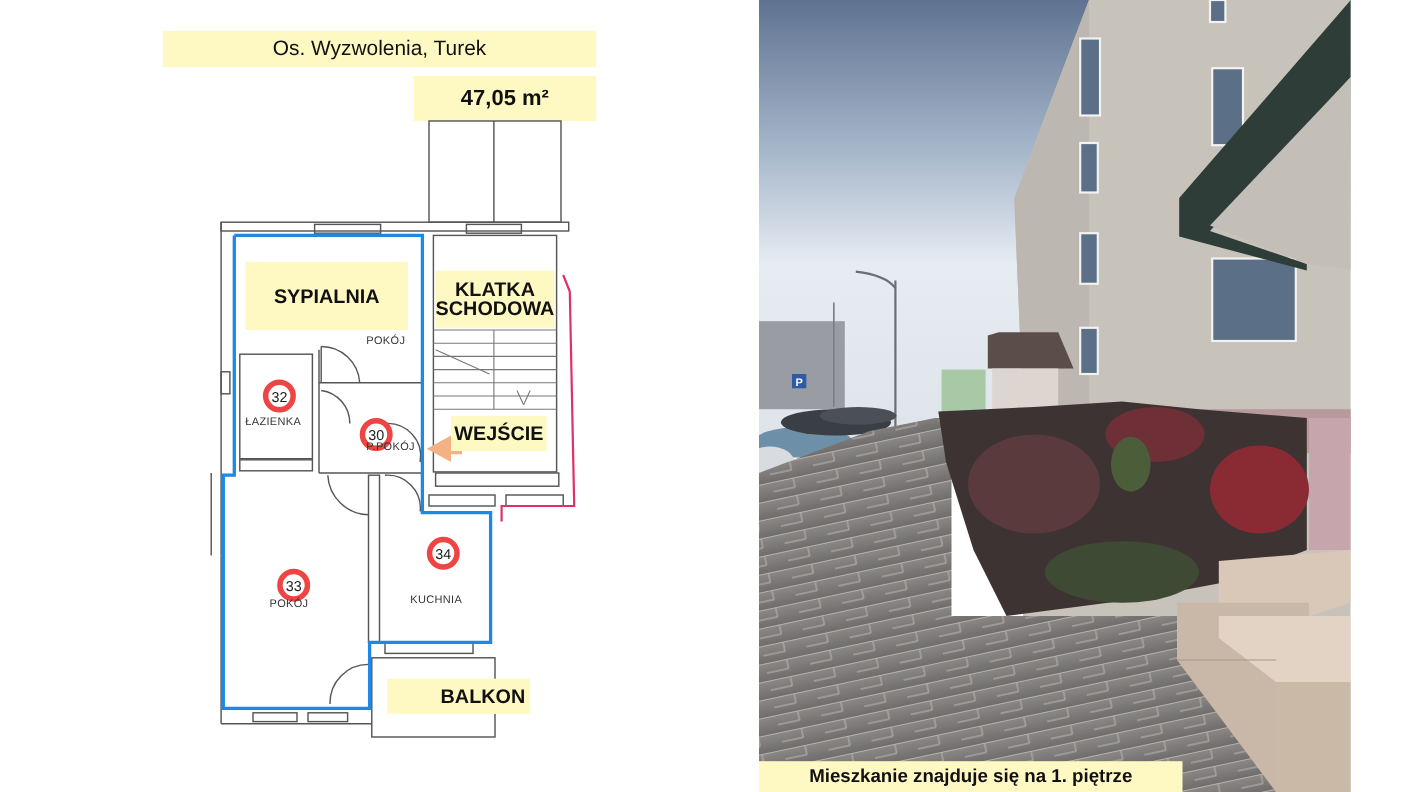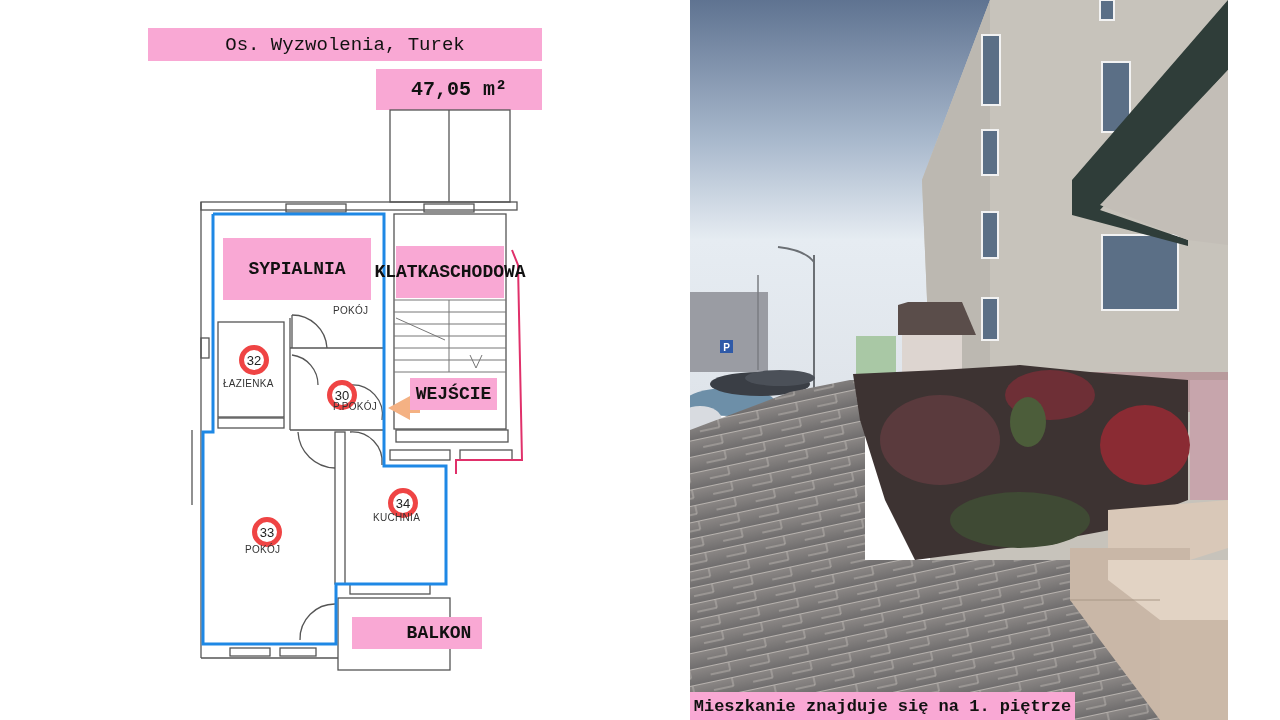--- a/index.html
+++ b/index.html
@@ -1,18 +1,18 @@
 <!DOCTYPE html>
 <html><head>
 <meta charset="utf-8">
 <style>
   html, body { margin: 0; padding: 0; }
   body { width: 1280px; height: 720px; background: #ffffff; position: relative; overflow: hidden; font-family: "Liberation Sans", sans-serif; }
   .abs { position: absolute; }
-  .label-box { position: absolute; background: #f9a8d4; color: #111; display: flex; align-items: center; justify-content: center; font-family: Liberation Mono, monospace; }
+  .label-box { position: absolute; background: #fef9c3; color: #111; display: flex; align-items: center; justify-content: center; font-family: Liberation Sans, sans-serif; }
   .title-box { left: 148px; top: 28px; width: 394px; height: 33px; font-size: 19px; }
   .area-box { left: 376px; top: 69px; width: 166px; height: 41px; font-size: 20px; font-weight: bold; }
   .room-tag { font-weight: bold; font-size: 18px; text-align: center; line-height: 17px; }
   .plan-text { position: absolute; font-size: 10px; color: #333; letter-spacing: 0.3px; }
   .circle-num { position: absolute; width: 20px; height: 20px; border: 5px solid #ef4444; border-radius: 50%; font-size: 13px; color: #222; display: flex; align-items: center; justify-content: center; }
   svg { position: absolute; left: 0; top: 0; }
   .photo { position: absolute; left: 690px; top: 0; width: 538px; height: 720px; overflow: hidden; }
   .caption { left: 690px; top: 692px; width: 385px; height: 28px; font-size: 17px; font-weight: bold; }
 </style>
 </head>
@@ -82,21 +82,21 @@
     <polyline points="213,214 384,214 384,466 446,466 446,584 336,584 336,644 203,644 203,432 213,432 213,214" fill="none" stroke="#1e88e5" stroke-width="3"></polyline>
 
     <polyline points="512,250 518,265 522,460 456,460 456,474" fill="none" stroke="#e0306a" stroke-width="2"></polyline>
 
     <polygon points="388,408 410,396 410,403 420,403 420,413 410,413 410,420" fill="#f4b183"></polygon>
   </svg>
 
   <div class="label-box room-tag" style="left:223px;top:238px;width:148px;height:62px;">
     <span>SYPIALNIA</span>
   </div>
-  <div class="label-box room-tag" style="left:396px;top:246px;width:108px;height:52px;flex-direction:row;">
+  <div class="label-box room-tag" style="left:396px;top:246px;width:108px;height:52px;flex-direction:column;">
     <span>KLATKA</span>
     <span>SCHODOWA</span>
   </div>
   <div class="label-box room-tag" style="left:410px;top:378px;width:87px;height:32px;">
     <span>WEJŚCIE</span>
   </div>
   <div class="label-box room-tag" style="left:352px;top:617px;width:86px;height:32px;padding-left:44px;">
     <span>BALKON</span>
   </div>
 
@@ -105,21 +105,21 @@
   <div class="circle-num" style="left:239px;top:345px;">32</div>
   <div class="plan-text" style="left:223px;top:378px;">ŁAZIENKA</div>
 
   <div class="circle-num" style="left:327px;top:380px;">30</div>
   <div class="plan-text" style="left:309px;top:401px;padding-left:24px;">P.POKÓJ</div>
 
   <div class="circle-num" style="left:252px;top:517px;">33</div>
   <div class="plan-text" style="left:245px;top:544px;">POKÓJ</div>
 
   <div class="circle-num" style="left:388px;top:488px;">34</div>
-  <div class="plan-text" style="left:373px;top:512px;">KUCHNIA</div>
+  <div class="plan-text" style="left:373px;top:540px;">KUCHNIA</div>
 </div>
 
 <div class="photo">
   <svg width="538" height="720">
     <defs>
       <linearGradient id="sky" x1="0" y1="0" x2="0" y2="1">
         <stop offset="0" stop-color="#5f7391"></stop>
         <stop offset="0.35" stop-color="#a8b8cc"></stop>
         <stop offset="0.6" stop-color="#e6ecf2"></stop>
         <stop offset="1" stop-color="#dfe4ea"></stop>

